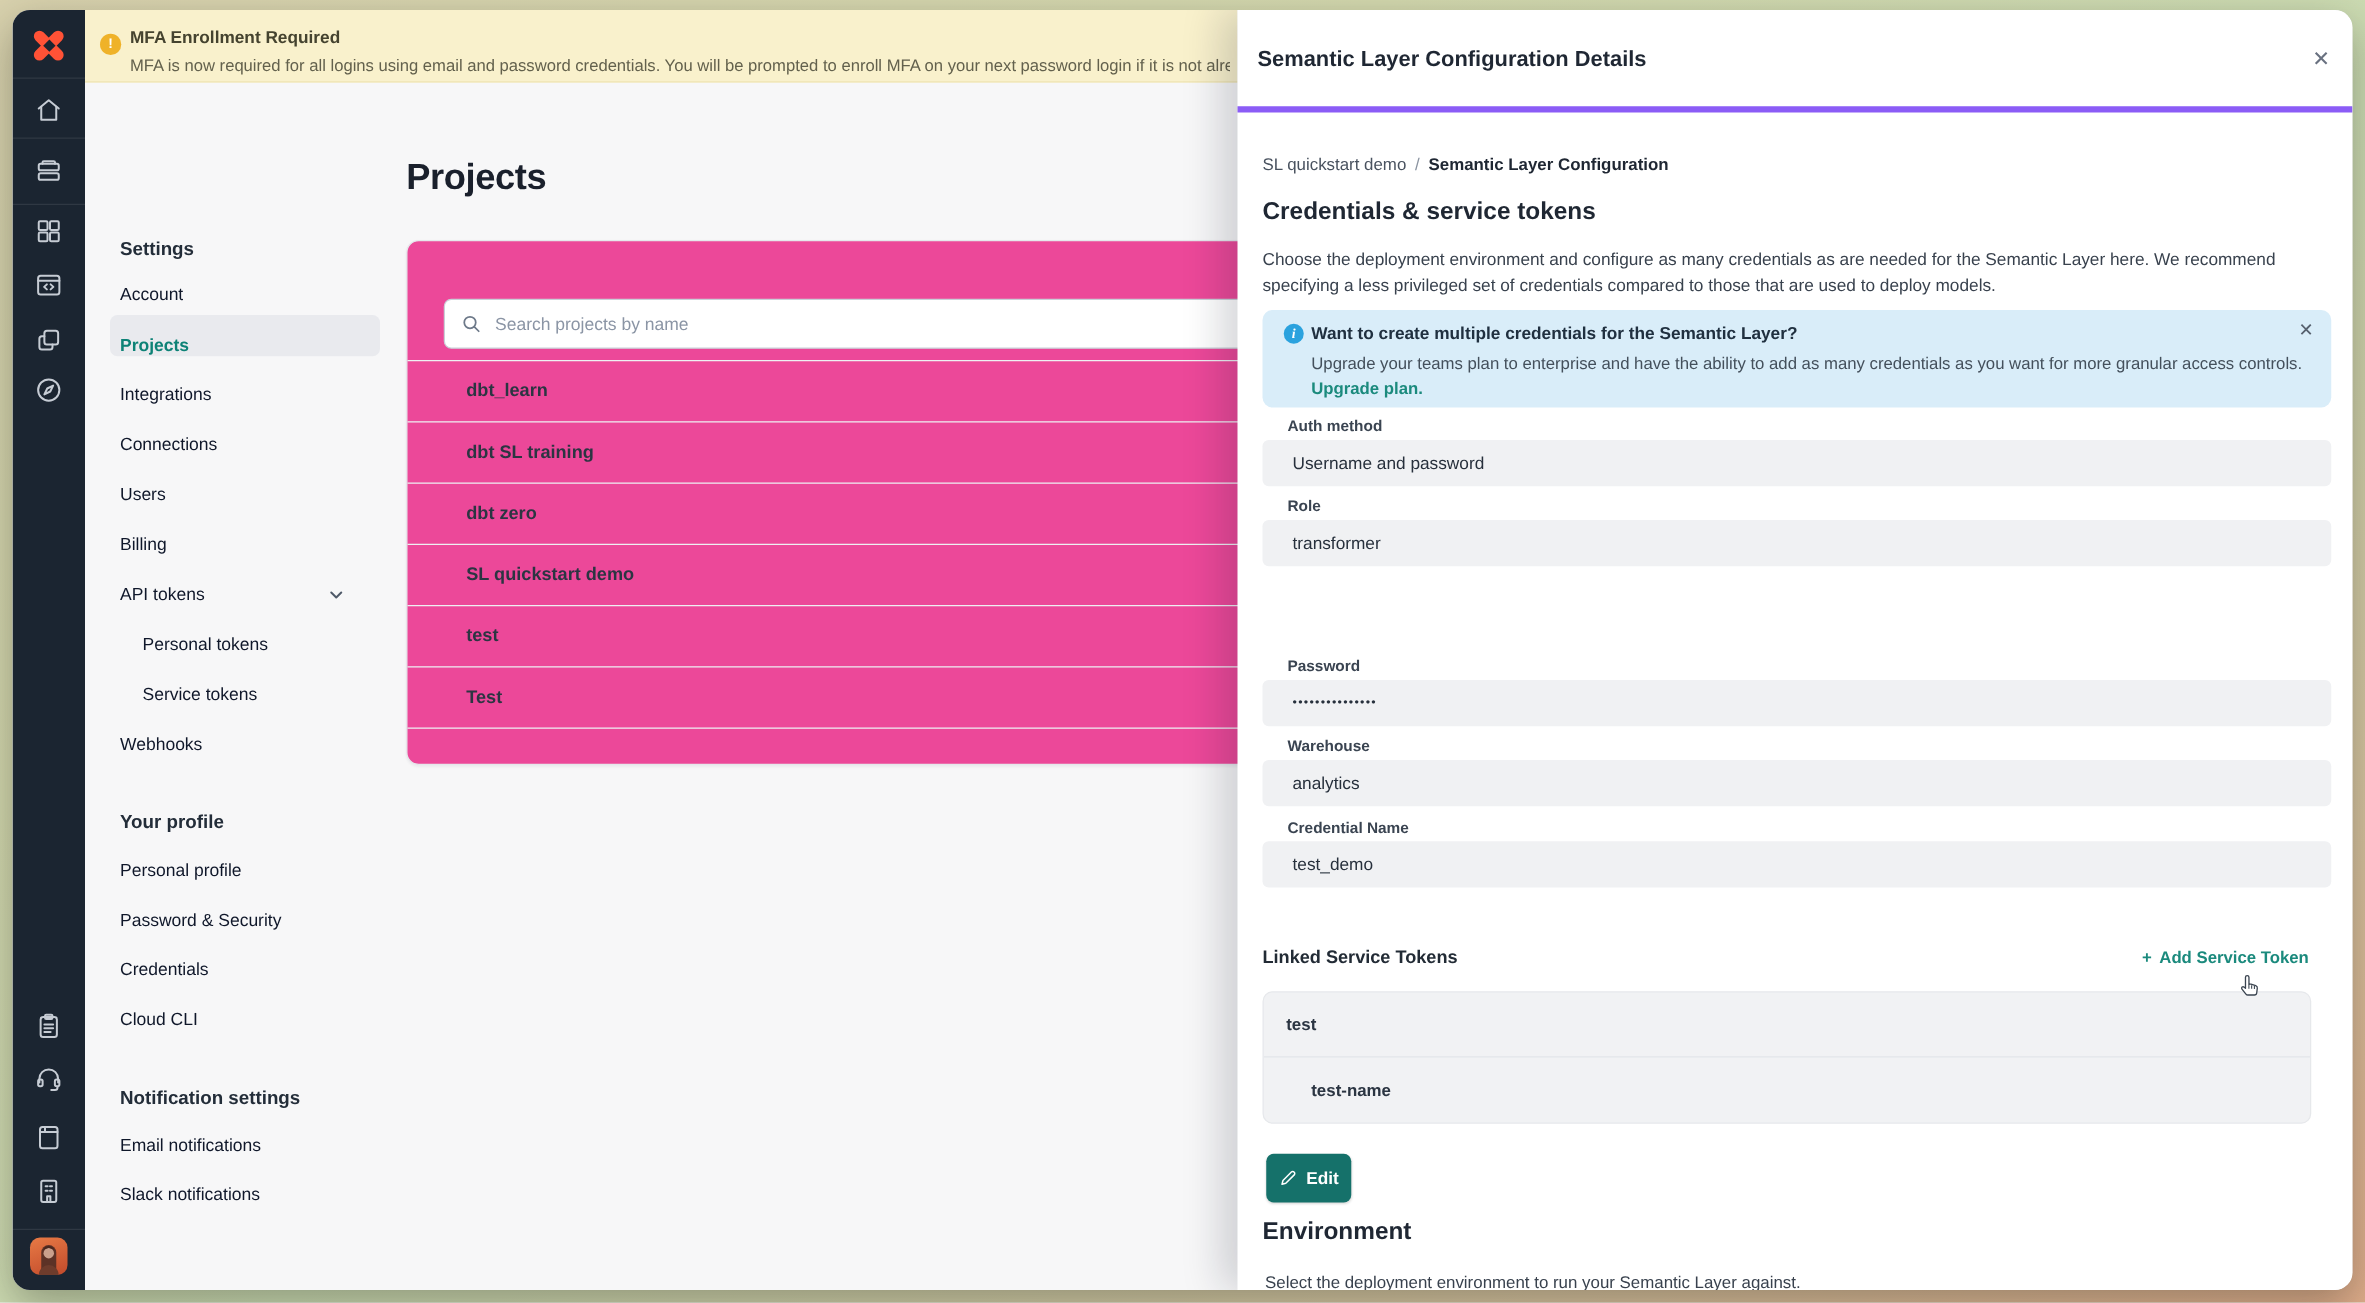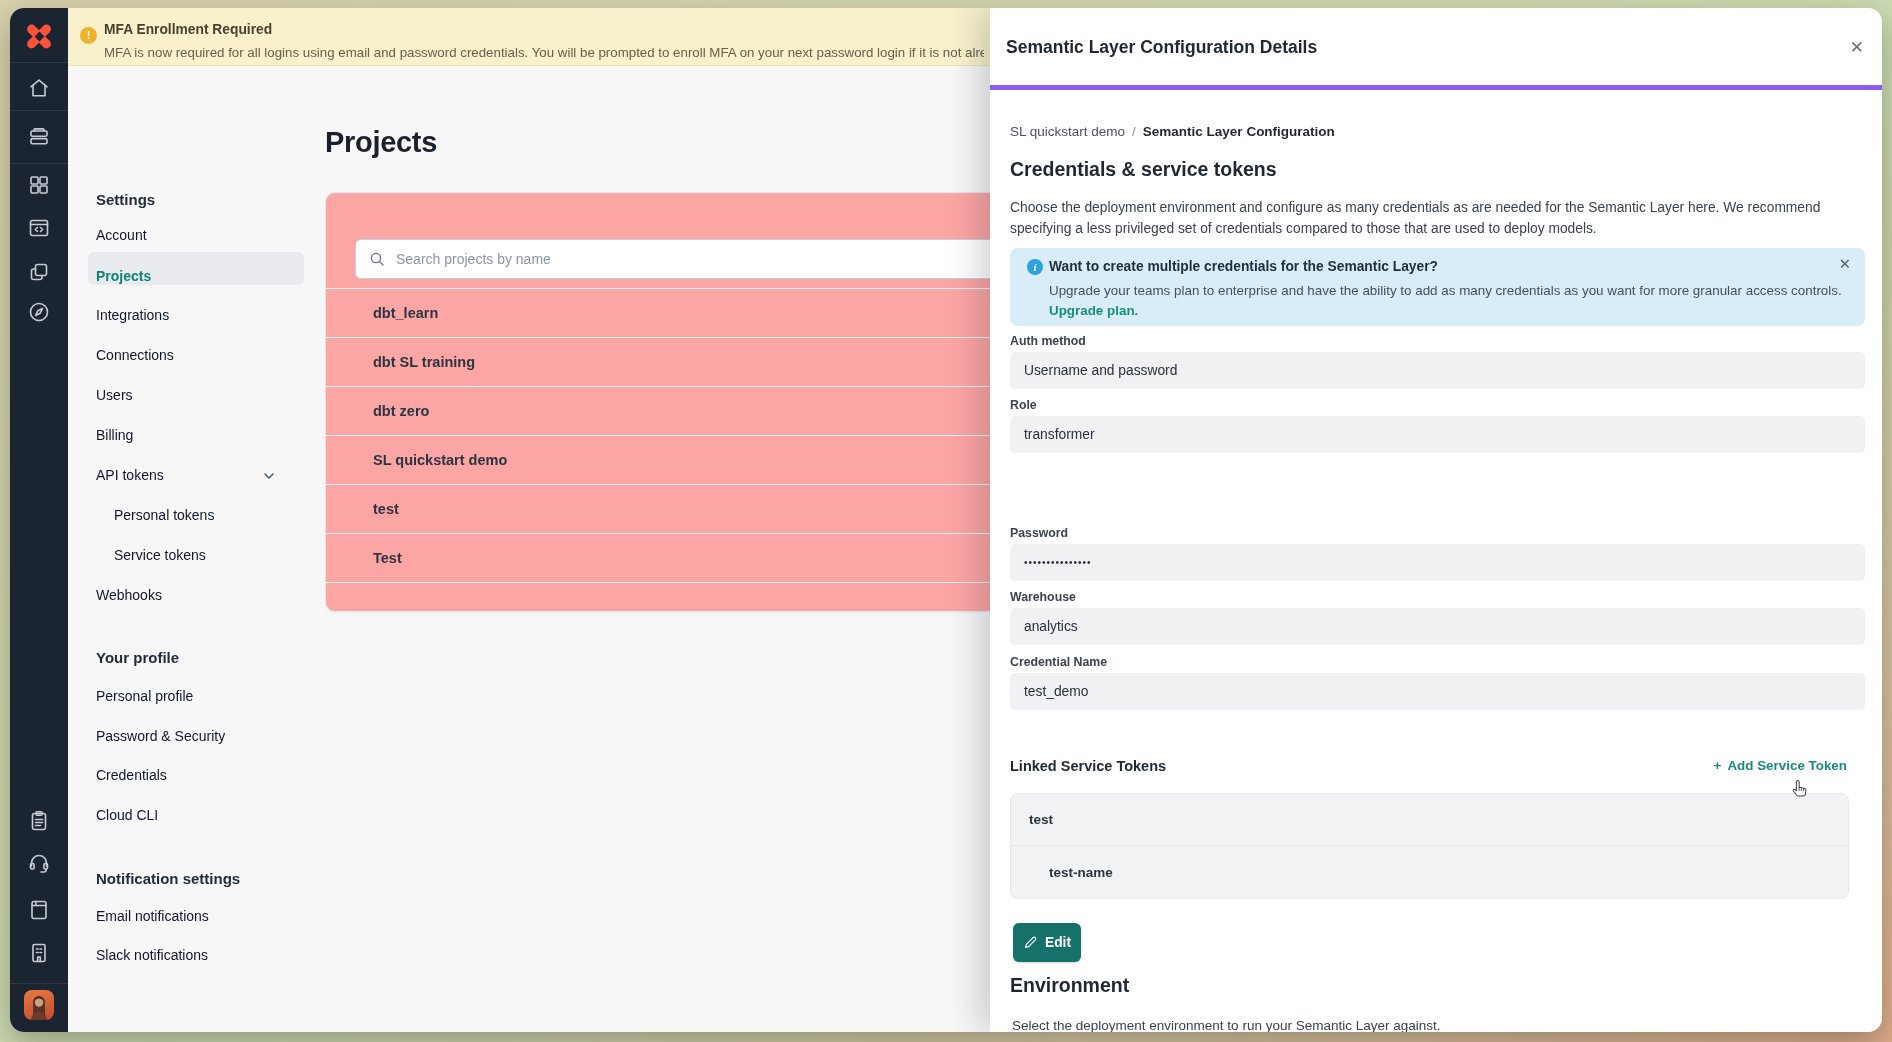--- a/index.html
+++ b/index.html
@@ -37,21 +37,21 @@
   .nav-sec { position:absolute; left:28px; font-size:15px; font-weight:bold; color:#232d39; }
   .nav-it { position:absolute; left:28px; font-size:14px; color:#0f172a; cursor:pointer; white-space:nowrap; }
   .nav-it.sub { left:46px; }
   .active-row { position:absolute; left:20px; top:186px; width:216px; height:33px; background:#e9eaee; border-radius:6px; }
   .nav-it.active { color:#0d8276; font-weight:bold; }
   .chev { position:absolute; left:194px; top:403px; }
 
   
   .content { position:absolute; left:318px; top:58px; right:0; bottom:0; }
   .h1 { position:absolute; left:-3px; top:60px; font-size:29px; font-weight:bold; color:#1a202c; letter-spacing:-.3px; }
-  .card { position:absolute; left:-3px; top:126px; width:700px; height:420px; background:#fca5a5;
+  .card { position:absolute; left:-3px; top:126px; width:700px; height:420px; background:#ec4899;
     border:1px solid #e5e8ec; border-radius:10px; box-shadow:0 1px 2px rgba(16,24,40,.05); }
   .search { position:absolute; left:29px; top:46px; width:650px; height:40px; border:1.3px solid #c9cfd8;
     border-radius:6px; background:#fff; font-size:14px; color:#333; padding-left:40px; outline:none; }
   .search::placeholder { color:#8b95a5; }
   .search-ic { position:absolute; left:43px; top:58px; pointer-events:none; }
   .rows { position:absolute; left:0; right:0; top:95px; border-top:1px solid #eef0f3; }
   .prow { height:49px; display:flex; align-items:center; padding-left:47px; border-bottom:1px solid #eef0f3;
     font-size:14.5px; font-weight:bold; color:#2b3542; cursor:pointer; }
 
   
@@ -67,23 +67,23 @@
   .p-desc { position:absolute; left:20px; top:190px; width:858px; font-size:13.8px; line-height:20.5px; color:#39424e; }
   .infobox { position:absolute; left:20px; top:240px; width:855px; height:78px; background:#d9edf9; border-radius:8px; }
   .info-ic { position:absolute; left:17px; top:11px; width:16px; height:16px; border-radius:50%; background:#2ba2de;
     color:#fff; font-size:11px; font-weight:bold; font-style:italic; text-align:center; line-height:16px;
     font-family:"Liberation Serif", serif; }
   .info-title { position:absolute; left:39px; top:11px; font-size:13.8px; font-weight:bold; color:#203040; }
   .info-body { position:absolute; left:39px; top:35px; font-size:13.4px; color:#44505c; }
   .info-link { position:absolute; left:39px; top:55px; font-size:13.4px; font-weight:bold; color:#1b8a7d; cursor:pointer;text-align:right; }
   .info-close { position:absolute; right:14px; top:8px; font-size:14.5px; color:#56606e; cursor:pointer; }
   .field { position:absolute; left:20px; width:855px; }
-  .f-label { font-size:12.3px; font-weight:bold; color:#3a4451; }
+  .f-label { font-size:12.3px; font-weight:bold; color:#3a4451;margin-left:20px; }
   .f-input { margin-top:4px; height:37px; background:#f0f1f3; border-radius:5px; display:flex; align-items:center;
-    padding-left:14px; font-size:13.8px; color:#27303c;text-align:center; }
+    padding-left:24px; font-size:13.8px; color:#27303c;text-align:center; }
   .f-input.pw { font-size:10px; letter-spacing:1px; }
   .lt-title { position:absolute; left:20px; top:750px; font-size:14.5px; font-weight:bold; color:#222b35; }
   .add-link { position:absolute; right:35px; top:750px; font-size:13.4px; font-weight:bold; color:#1b8a7d;
     cursor:pointer; display:flex; gap:6px; align-items:center; }
   .tokenbox { position:absolute; left:20px; top:785px; width:839px; height:106px; background:#f1f2f4;
     border:1px solid #e6e8eb; border-radius:8px; overflow:hidden; }
   .trow { height:52px; display:flex; align-items:center; padding-left:18px; font-size:13.5px; font-weight:bold;
     color:#2b3542; border-bottom:1px solid #e2e5e9; cursor:pointer; }
   .trow:last-child { border-bottom:none;padding-left:38px; }
   .edit-btn { position:absolute; left:23px; top:915px; width:68px; height:39px; background:#15716a; border:none;

